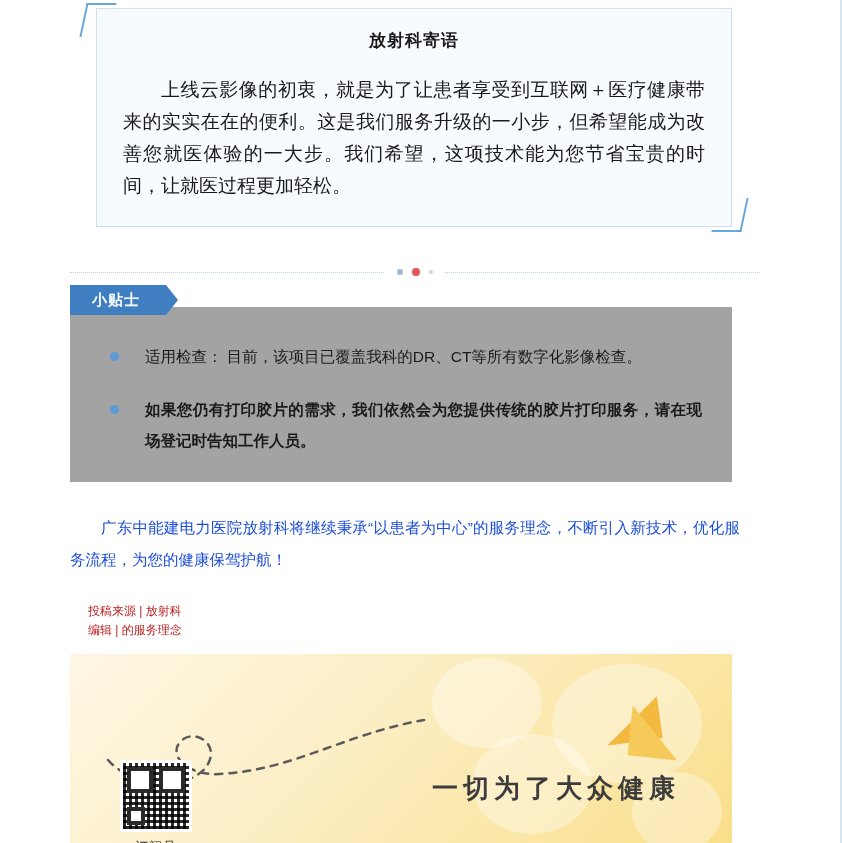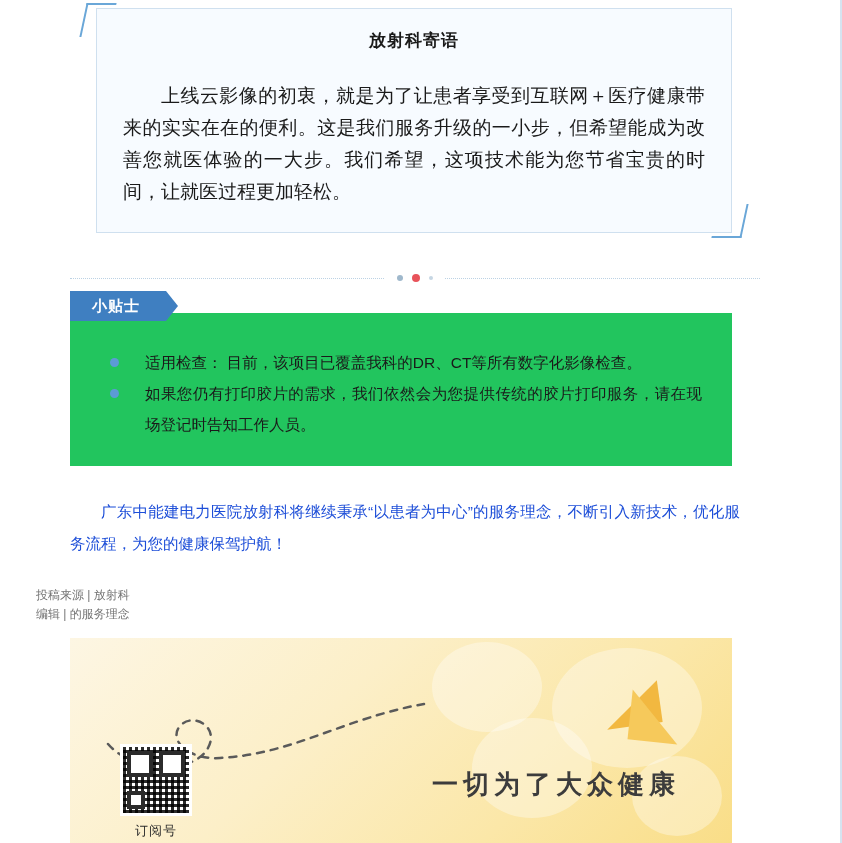--- a/index.html
+++ b/index.html
@@ -51,21 +51,21 @@
     border-right: 2px solid #6aa7d8;
     border-bottom: 2px solid #6aa7d8;
     transform: skewX(-12deg);
   }
   .quote-title {
     text-align: center;
     font-size: 17px;
     font-weight: bold;
     color: #1a1a1a;
     letter-spacing: 1px;
-    margin-bottom: 28px;
+    margin-bottom: 22px;
   }
   .quote-body {
     font-size: 19px;
     line-height: 32px;
     color: #1a1a1a;
     text-align: justify;
     text-indent: 2em;
   }
 
   
@@ -93,21 +93,21 @@
   }
   .dot { border-radius: 50%; }
   .dot.small { width: 4px; height: 4px; background: #c6d6e3; }
   .dot.mid   { width: 6px; height: 6px; background: #9fb8cc; }
   .dot.red   { width: 8px; height: 8px; background: #e8535a; }
 
   
   .tips {
     position: relative;
     margin: 24px 98px 0 70px;
-    background: #22c55e;
+    background: #a3a3a3;
     padding: 34px 30px 26px 30px;
   }
   .tips-tab {
     position: absolute;
     left: 0; top: -22px;
     height: 30px;
     padding: 0 26px 0 22px;
     background: #3f7fc1;
     color: #ffffff;
     font-size: 15px;
@@ -119,22 +119,23 @@
     content: "";
     position: absolute;
     right: -12px; top: 0;
     border-top: 15px solid transparent;
     border-bottom: 15px solid transparent;
     border-left: 12px solid #3f7fc1;
   }
   .tip-item {
     display: flex;
     align-items: flex-start;
-  }
-  .tip-item:last-child { margin-bottom: 0; }
+    margin-bottom: 22px;
+  }
+  .tip-item:last-child { margin-bottom: 0; font-weight: bold; }
   .tip-bullet {
     flex: 0 0 auto;
     width: 9px; height: 9px;
     border-radius: 50%;
     background: #5b9bd5;
     margin: 11px 26px 0 10px;
   }
   .tip-text {
     font-size: 15.5px;
     line-height: 31px;
@@ -147,23 +148,23 @@
     margin: 30px 90px 0 70px;
     font-size: 15.5px;
     line-height: 32px;
     color: #1d4ed8;
     text-align: justify;
     text-indent: 2em;
   }
 
   
   .credits {
-    margin: 26px 0 0 36px;
+    margin: 26px 0 0 88px;
     font-size: 12px;
-    color: #737373;
+    color: #b91c1c;
     line-height: 19px;
   }
 
   
   .banner {
     position: relative;
     margin: 14px 98px 0 70px;
     height: 218px;
     background: linear-gradient(135deg, #fdf6e3 0%, #fcefc8 38%, #fbe7a8 70%, #f9dd86 100%);
     overflow: hidden;
@@ -199,21 +200,21 @@
     transform: rotate(6deg);
   }
   .trail {
     position: absolute;
     left: 34px; top: 44px;
     width: 420px; height: 90px;
   }
   .banner-slogan {
     position: absolute;
     right: 52px;
-    bottom: 54px;
+    bottom: 66px;
     font-size: 26px;
     font-weight: bold;
     color: #3c3c3c;
     letter-spacing: 5px;
     font-family: Liberation Mono, monospace;
   }
   .qr-row {
     position: absolute;
     left: 50px;
     bottom: 16px;

